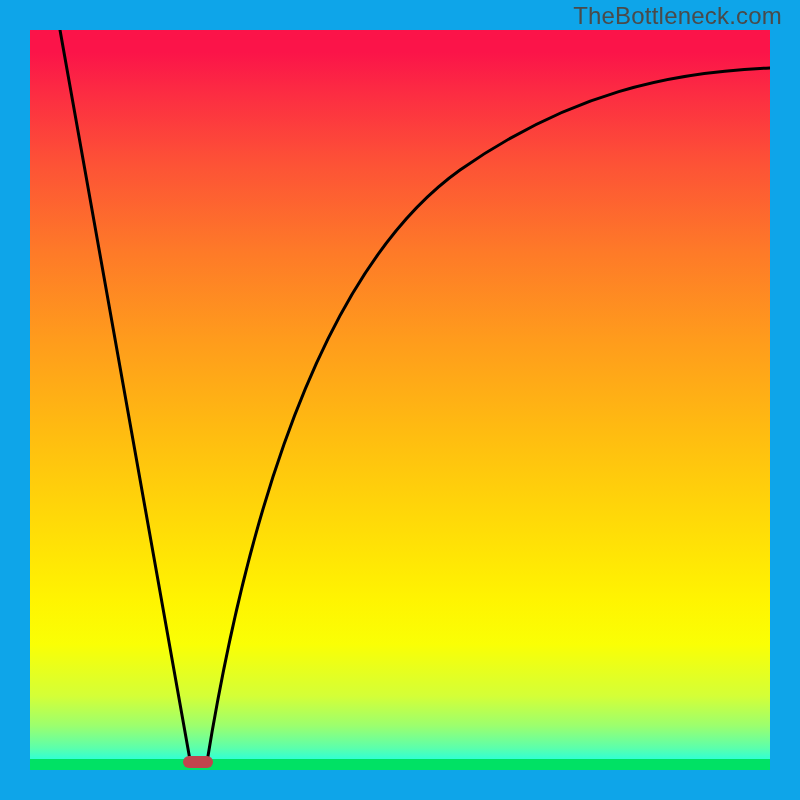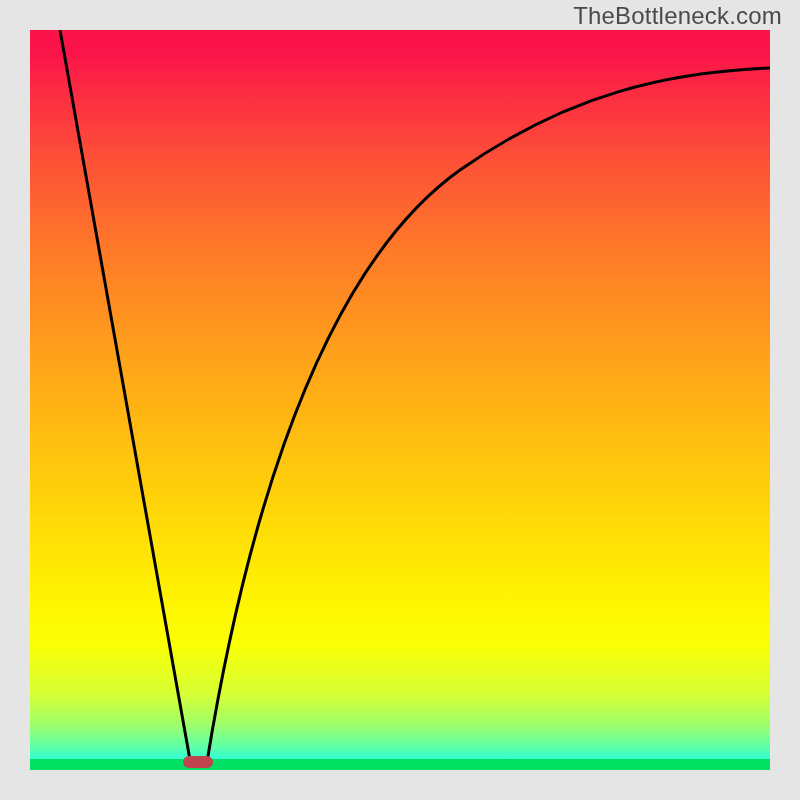--- a/index.html
+++ b/index.html
@@ -8,21 +8,21 @@
     width: 800px;
     height: 800px;
     background: #000;
     font-family: Arial, Helvetica, sans-serif;
     overflow: hidden;
   }
   .frame {
     position: relative;
     width: 800px;
     height: 800px;
-    background: #e5e5e5;
+    background: #0ea5e9;
   }
   .watermark {
     position: absolute;
     top: 2px;
     right: 18px;
     color: #4a4a4a;
     font-size: 24px;
     font-weight: 500;
     letter-spacing: 0.2px;
     z-index: 5;

